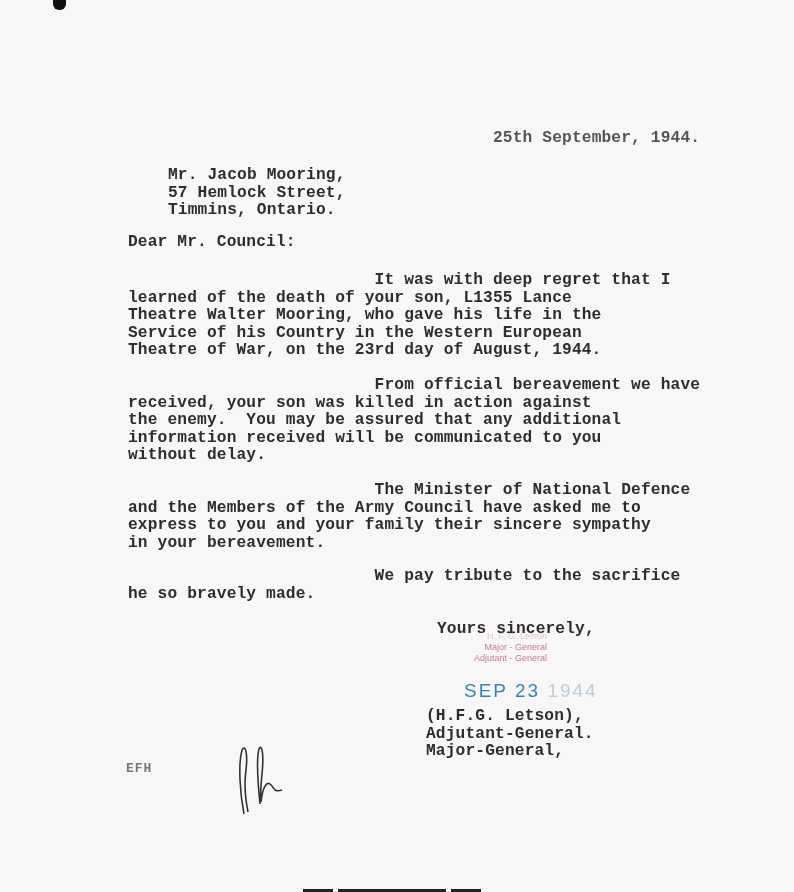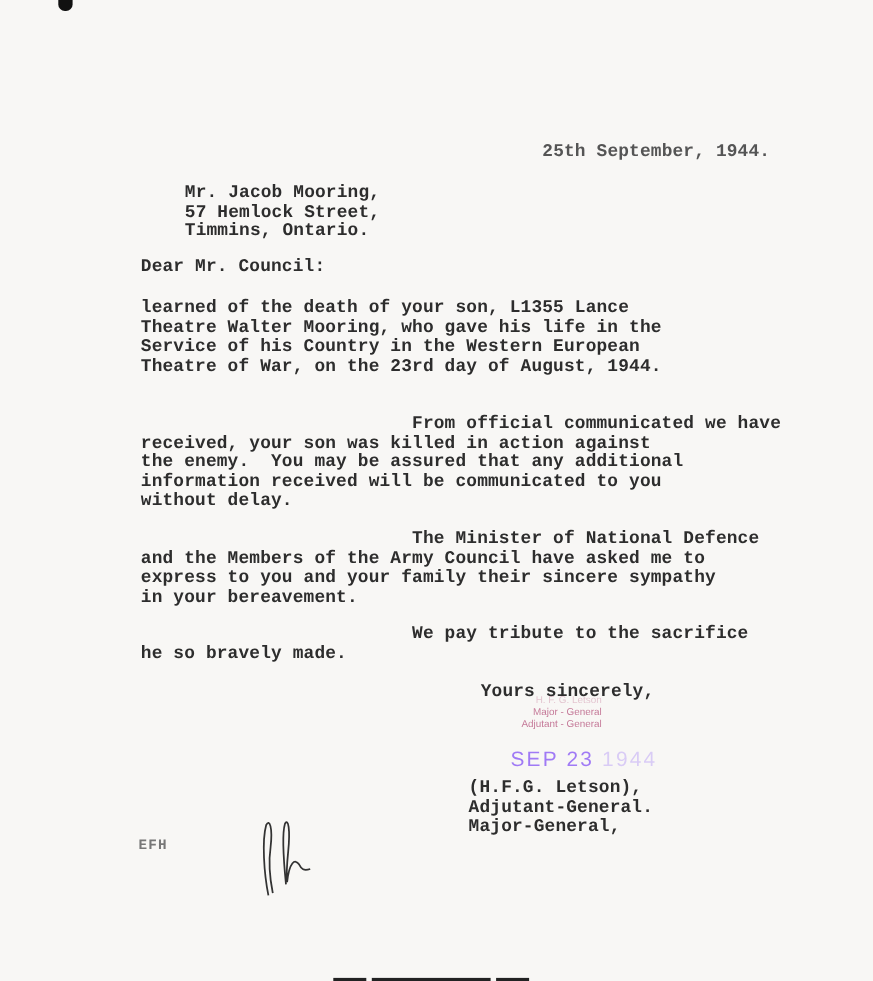--- a/index.html
+++ b/index.html
@@ -13,41 +13,41 @@
   .salute{left:128px;top:234px;}
   .para{left:128px;}
   .p1{top:272px;}
   .p2{top:377px;}
   .p3{top:482px;}
   .p4{top:568px;}
   .closing{left:437px;top:621px;}
   .sigblock{left:426px;top:708px;}
   .initials{left:126px;top:760px;font-size:13px;color:#777;letter-spacing:1px;}
   .stamp{position:absolute;left:474px;top:631px;color:#b4507a;font-family:"Liberation Sans",sans-serif;font-size:9px;line-height:11px;text-align:right;opacity:0.75;font-weight:normal;}
-  .stampdate{position:absolute;left:464px;top:680px;color:#8b5cf6;font-family:"Liberation Sans",sans-serif;font-size:19px;letter-spacing:2px;opacity:0.8;}
+  .stampdate{position:absolute;left:464px;top:680px;color:#0369a1;font-family:"Liberation Sans",sans-serif;font-size:19px;letter-spacing:2px;opacity:0.8;}
   .stampdate .fade{opacity:0.35;}
   .handsig{position:absolute;left:236px;top:744px;width:60px;height:72px;}
   .bars{position:absolute;left:303px;top:889px;height:3px;}
   .bar{position:absolute;top:0;height:3px;background:#222;}
 </style>
 </head>
 <body>
 
 <div class="page">
   <div class="mark"></div>
 
   <div class="t date">25th September, 1944.</div>
 
   <div class="t addr"><div>Mr. Jacob Mooring,</div><div>57 Hemlock Street,</div><div>Timmins, Ontario.</div></div>
 
   <div class="t salute">Dear Mr. Council:</div>
 
-  <div class="t para p1"><div>learned of the death of your son, L1355 Lance</div><div>Theatre Walter Mooring, who gave his life in the</div><div>Service of his Country in the Western European</div><div>Theatre of War, on the 23rd day of August, 1944.</div></div>
+  <div class="t para p1"><div>                         It was with deep regret that I</div><div>learned of the death of your son, L1355 Lance</div><div>Theatre Walter Mooring, who gave his life in the</div><div>Service of his Country in the Western European</div><div>Theatre of War, on the 23rd day of August, 1944.</div></div>
 
-  <div class="t para p2"><div>                         From official communicated we have</div><div>received, your son was killed in action against</div><div>the enemy.  You may be assured that any additional</div><div>information received will be communicated to you</div><div>without delay.</div></div>
+  <div class="t para p2"><div>                         From official bereavement we have</div><div>received, your son was killed in action against</div><div>the enemy.  You may be assured that any additional</div><div>information received will be communicated to you</div><div>without delay.</div></div>
 
   <div class="t para p3"><div>                         The Minister of National Defence</div><div>and the Members of the Army Council have asked me to</div><div>express to you and your family their sincere sympathy</div><div>in your bereavement.</div></div>
 
   <div class="t para p4"><div>                         We pay tribute to the sacrifice</div><div>he so bravely made.</div></div>
 
   <div class="t closing">Yours sincerely,</div>
 
   <div class="stamp">
       <div style="opacity:0.4">H. F. G. Letson</div>
       <div>Major - General</div>

